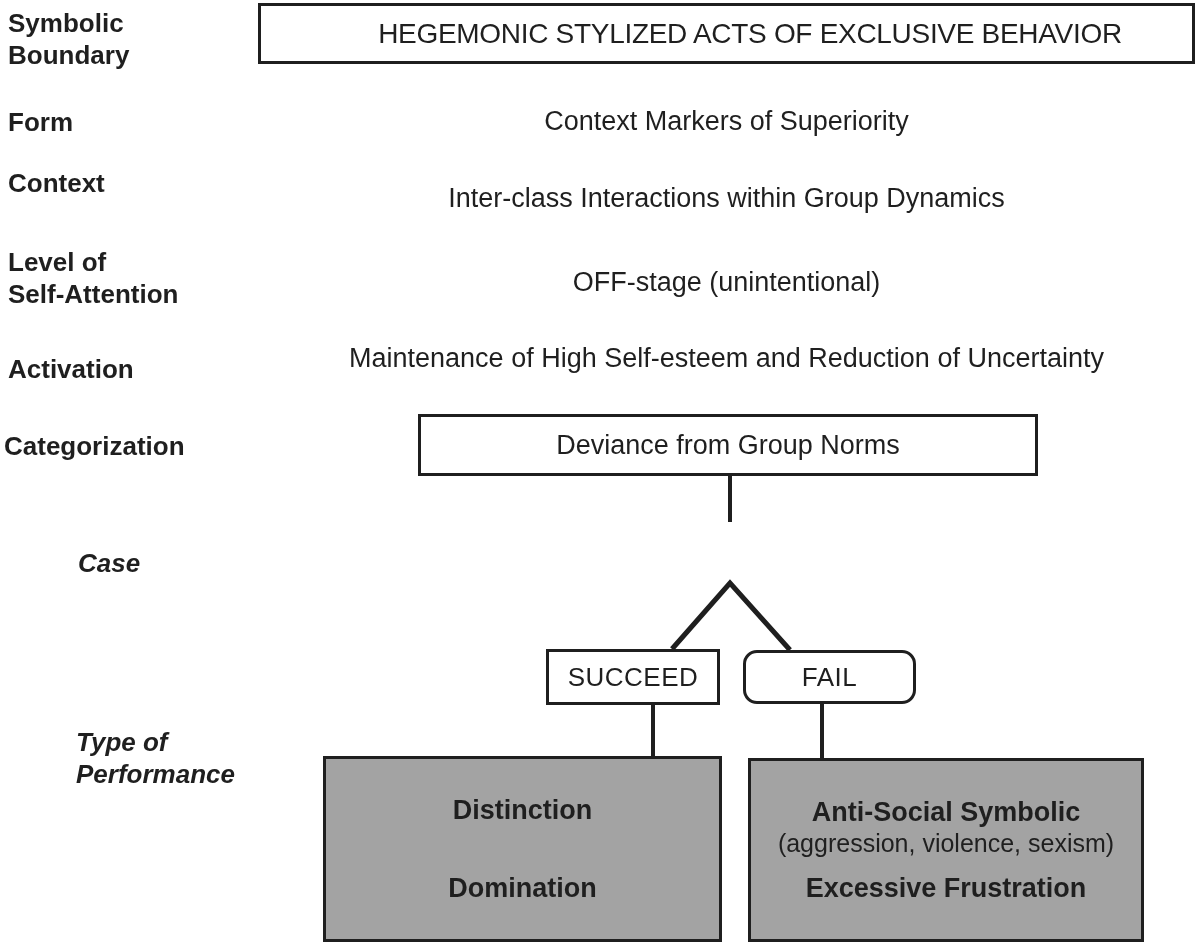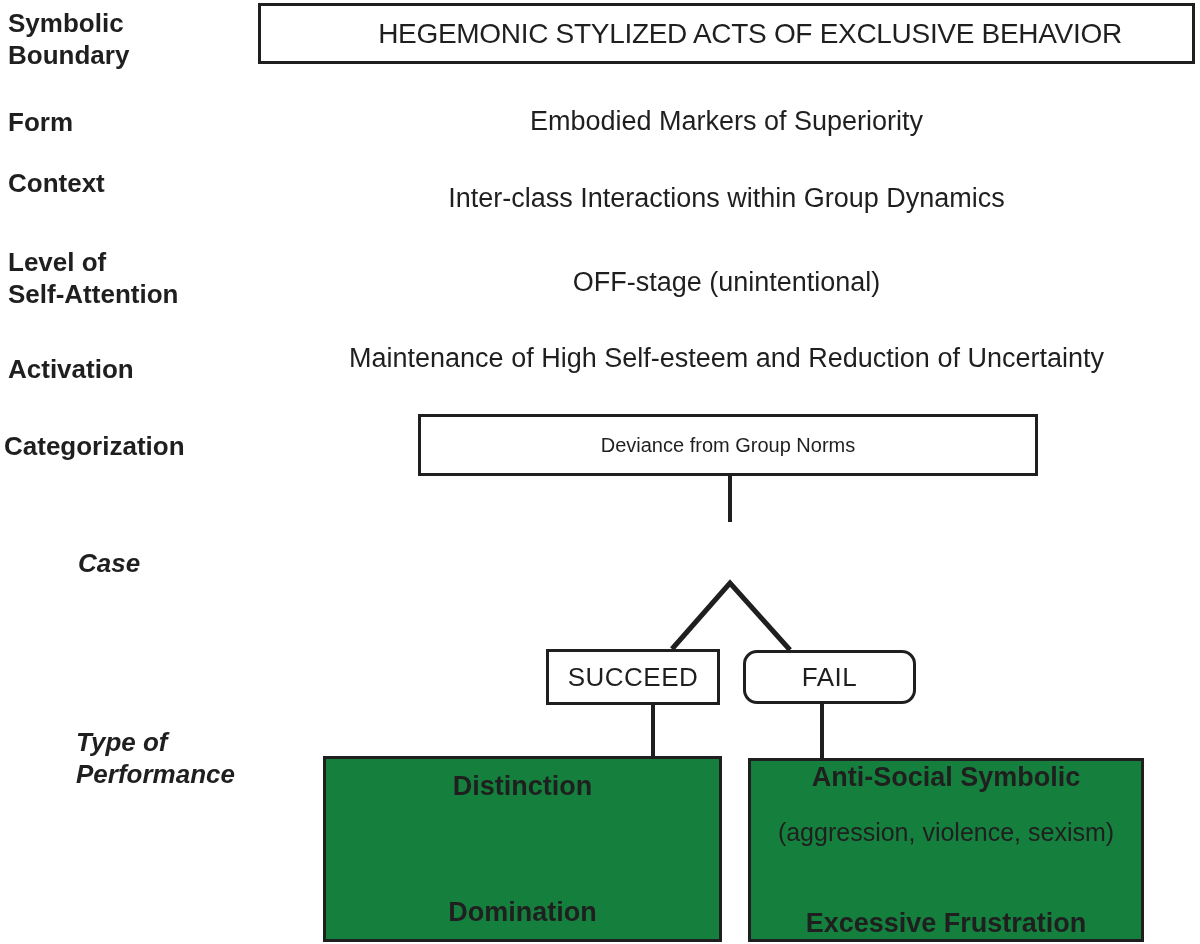--- a/index.html
+++ b/index.html
@@ -27,32 +27,31 @@
     line-height:1.1;
   }
   .box{
     border:3px solid #1f1f1f;
     background:#ffffff;
     display:flex;align-items:center;justify-content:center;
     box-sizing:border-box;
     text-align:center;
   }
   .box.title{font-size:28px;letter-spacing:-0.3px;padding-left:47px;}
-  .box.mid{font-size:20px;}
+  .box.mid{font-size:27px;}
   .box.it{font-style:italic;}
   .box.branch{font-size:26px;letter-spacing:0.5px;}
   .vline{width:4px;background:#1f1f1f;}
   .outcome{
     border:3px solid #1f1f1f;
-    background:#15803d;
+    background:#a3a3a3;
     box-sizing:border-box;
     display:flex;flex-direction:column;
     align-items:center;justify-content:center;
     text-align:center;
-    gap:24px;
   }
   .outcome .big{font-weight:bold;font-size:27px;line-height:32px;}
   .outcome .small{font-size:25px;line-height:30px;}
   .gap46{height:46px;}
   .gap14{height:14px;}
   svg{display:block;}
 </style>
 </head>
 <body>
 
@@ -74,21 +73,21 @@
 
   <div class="abs rowlabel it" style="left:78px;top:548px;">Case</div>
 
   <div class="abs rowlabel it" style="left:76px;top:727px;">Type of
 Performance</div>
 
   <div class="abs box title" style="left:258px;top:3px;width:937px;height:61px;">
     <span>HEGEMONIC STYLIZED ACTS OF EXCLUSIVE BEHAVIOR</span>
   </div>
 
-  <div class="abs value" style="top:107px;">Embodied Markers of Superiority</div>
+  <div class="abs value" style="top:107px;">Context Markers of Superiority</div>
 
   <div class="abs value" style="top:184px;">Inter-class Interactions within Group Dynamics</div>
 
   <div class="abs value" style="top:344px;">Maintenance of High Self-esteem and Reduction of Uncertainty</div>
 
   <div class="abs value" style="top:268px;">OFF-stage (unintentional)</div>
 
   <div class="abs box mid" style="left:418px;top:414px;width:620px;height:62px;">
     <span>Deviance from Group Norms</span>
   </div>

